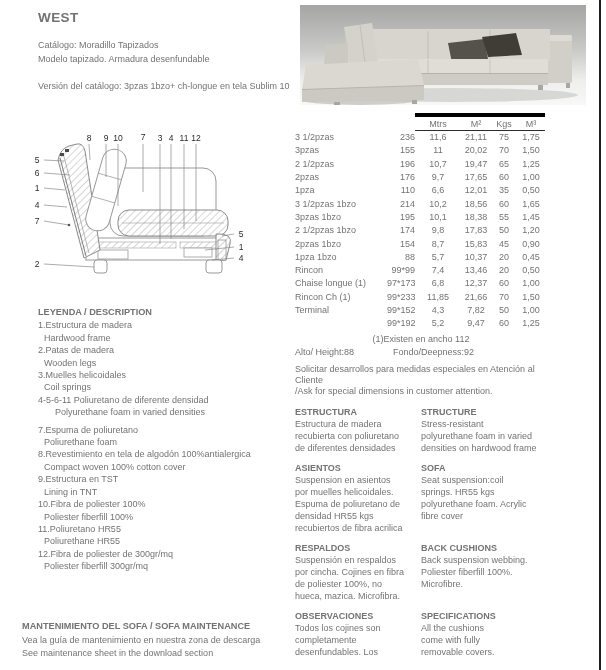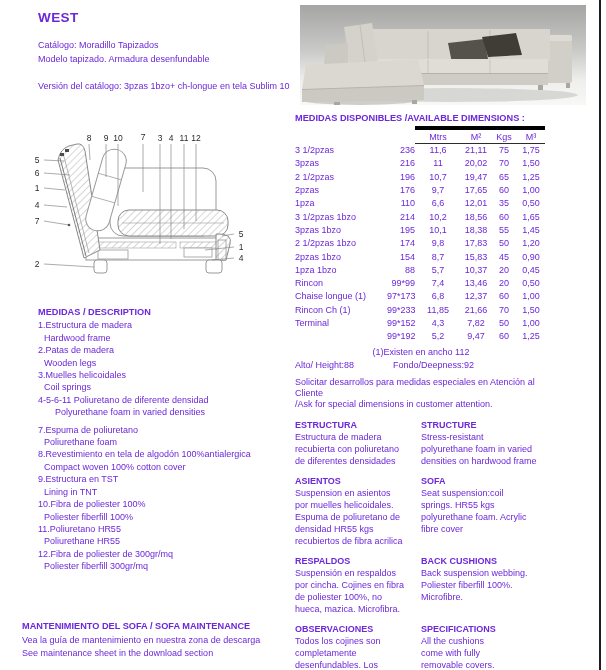--- a/index.html
+++ b/index.html
@@ -1,17 +1,17 @@
 <!DOCTYPE html>
 <html><head>
 <meta charset="utf-8">
 <style>
   html,body{margin:0;padding:0;background:#fff;}
   .page{position:relative;width:606px;height:670px;background:#ffffff;
-        font-family:"Liberation Sans",sans-serif;color:#6d28d9;overflow:hidden;}
+        font-family:"Liberation Sans",sans-serif;color:#737373;overflow:hidden;}
   .edge-line{position:absolute;left:599px;top:0;width:2px;height:670px;background:#1e1e1e;}
 
   
   .title{position:absolute;left:38px;top:10px;font-size:13.5px;font-weight:bold;letter-spacing:.4px;}
   .meta{position:absolute;left:38px;font-size:9px;}
   .meta.l1{top:40px;} .meta.l2{top:54px;} .meta.l3{top:81px;}
 
   
   .photo{position:absolute;left:300px;top:5px;}
   .drawing{position:absolute;left:20px;top:120px;}
@@ -169,21 +169,20 @@
         <text x="17" y="88" text-anchor="middle" font-size="8.5" fill="#2a2a2a">4</text>
         <text x="17" y="104" text-anchor="middle" font-size="8.5" fill="#2a2a2a">7</text>
         <text x="17" y="147" text-anchor="middle" font-size="8.5" fill="#2a2a2a">2</text>
         <text x="221" y="117" text-anchor="middle" font-size="8.5" fill="#2a2a2a">5</text>
         <text x="221" y="130" text-anchor="middle" font-size="8.5" fill="#2a2a2a">1</text>
         <text x="221" y="141" text-anchor="middle" font-size="8.5" fill="#2a2a2a">4</text>
       </g>
   </svg>
 
   <div class="rightcol">
-    <div class="tbl-title">MEDIDAS DISPONIBLES /AVAILABLE DIMENSIONS :</div>
     <table class="dims">
       <colgroup>
           <col style="width:92px">
           <col style="width:28px">
           <col style="width:46px">
           <col style="width:30px">
           <col style="width:26px">
           <col style="width:28px">
         </colgroup>
       <thead>
@@ -200,21 +199,21 @@
           <tr>
             <td class="c-label">3 1/2pzas</td>
             <td class="c-size">236</td>
             <td class="c-mtrs">11,6</td>
             <td class="c-m2">21,11</td>
             <td class="c-kgs">75</td>
             <td class="c-m3">1,75</td>
           </tr>
           <tr>
             <td class="c-label">3pzas</td>
-            <td class="c-size">216</td>
+            <td class="c-size">155</td>
             <td class="c-mtrs">11</td>
             <td class="c-m2">20,02</td>
             <td class="c-kgs">70</td>
             <td class="c-m3">1,50</td>
           </tr>
           <tr>
             <td class="c-label">2 1/2pzas</td>
             <td class="c-size">196</td>
             <td class="c-mtrs">10,7</td>
             <td class="c-m2">19,47</td>
@@ -389,21 +388,21 @@
             <div class="sec-title">SPECIFICATIONS</div>
             <div>All the cushions</div>
             <div>come with fully</div>
             <div>removable covers.</div>
           </div>
         </div>
       </div>
   </div>
 
   <div class="legend">
-    <div class="legend-title">MEDIDAS / DESCRIPTION</div>
+    <div class="legend-title">LEYENDA / DESCRIPTION</div>
     <div id="legend-items">
         <div class="leg-item">
           <div class="leg-es">1.Estructura de madera</div>
           <div class="leg-en">Hardwood frame</div>
         </div>
         <div class="leg-item">
           <div class="leg-es">2.Patas de madera</div>
           <div class="leg-en">Wooden legs</div>
         </div>
         <div class="leg-item">

